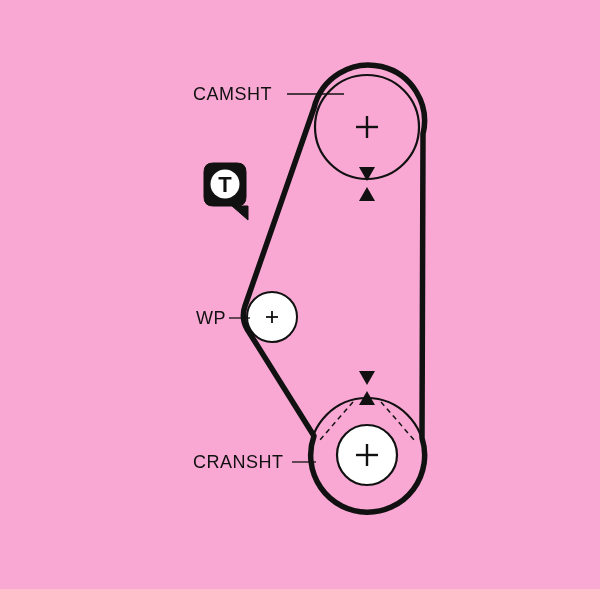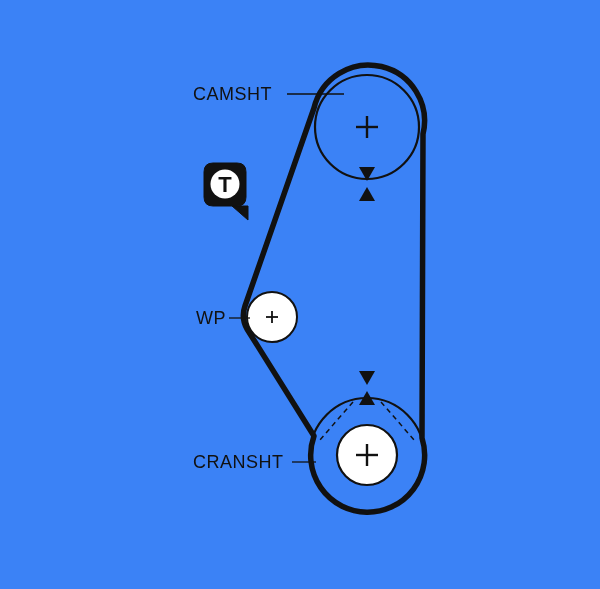--- a/index.html
+++ b/index.html
@@ -4,21 +4,21 @@
 <style>
   html, body {
     margin: 0;
     padding: 0;
     background: #ffffff;
   }
   .canvas {
     position: relative;
     width: 600px;
     height: 589px;
-    background: #3b82f6;
+    background: #f9a8d4;
     overflow: hidden;
   }
   svg { display: block; }
   .diagram-label {
     font-family: "Liberation Sans", sans-serif;
     font-size: 18px;
     letter-spacing: 0.5px;
     fill: #111111;
   }
   .badge-letter {

